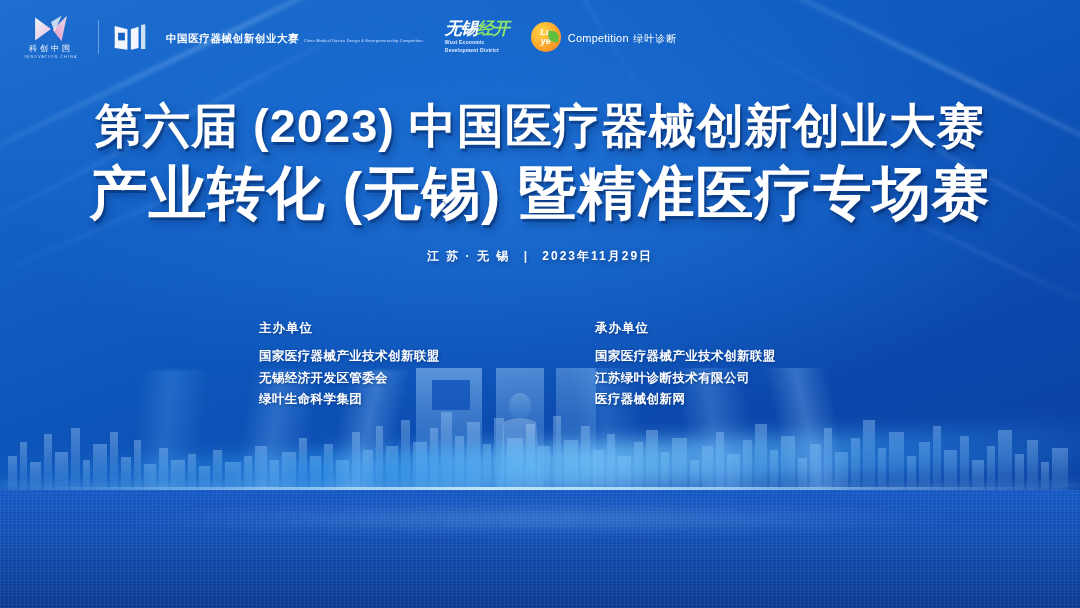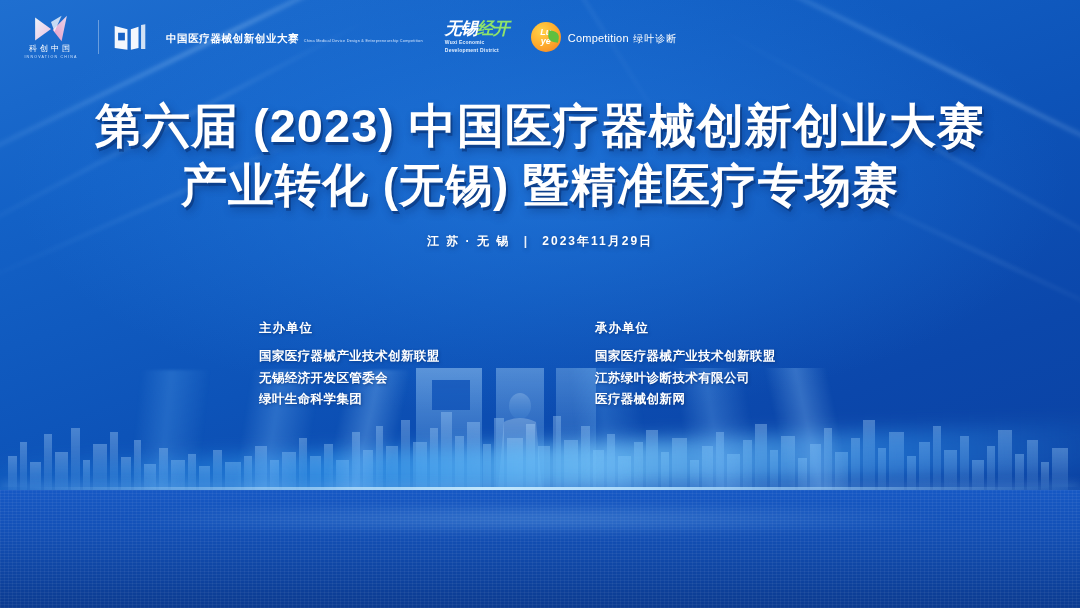--- a/index.html
+++ b/index.html
@@ -138,21 +138,21 @@
 
   
   .titles { position:absolute; top:96px; left:0; right:0; text-align:center; z-index:5; }
   .t-line {
     font-size:47px; font-weight:700; color:#ffffff; line-height:1.28;
     letter-spacing:1px; white-space:nowrap;
     text-shadow:
       2px 3px 0 rgba(7,45,110,.55),
       3px 5px 8px rgba(5,35,95,.45);
   }
-  .t-line.l2 { font-size:46px; }
+  .t-line.l2 { font-size:58px; }
 
   .datebar {
     margin-top:18px;
     font-size:12px; font-weight:700; color:#ffffff; letter-spacing:2px;
     text-shadow:1px 2px 4px rgba(6,40,100,.5);
   }
   .datebar .bar { display:inline-block; margin:0 8px; opacity:.9; }
 
   
   .orgs {

